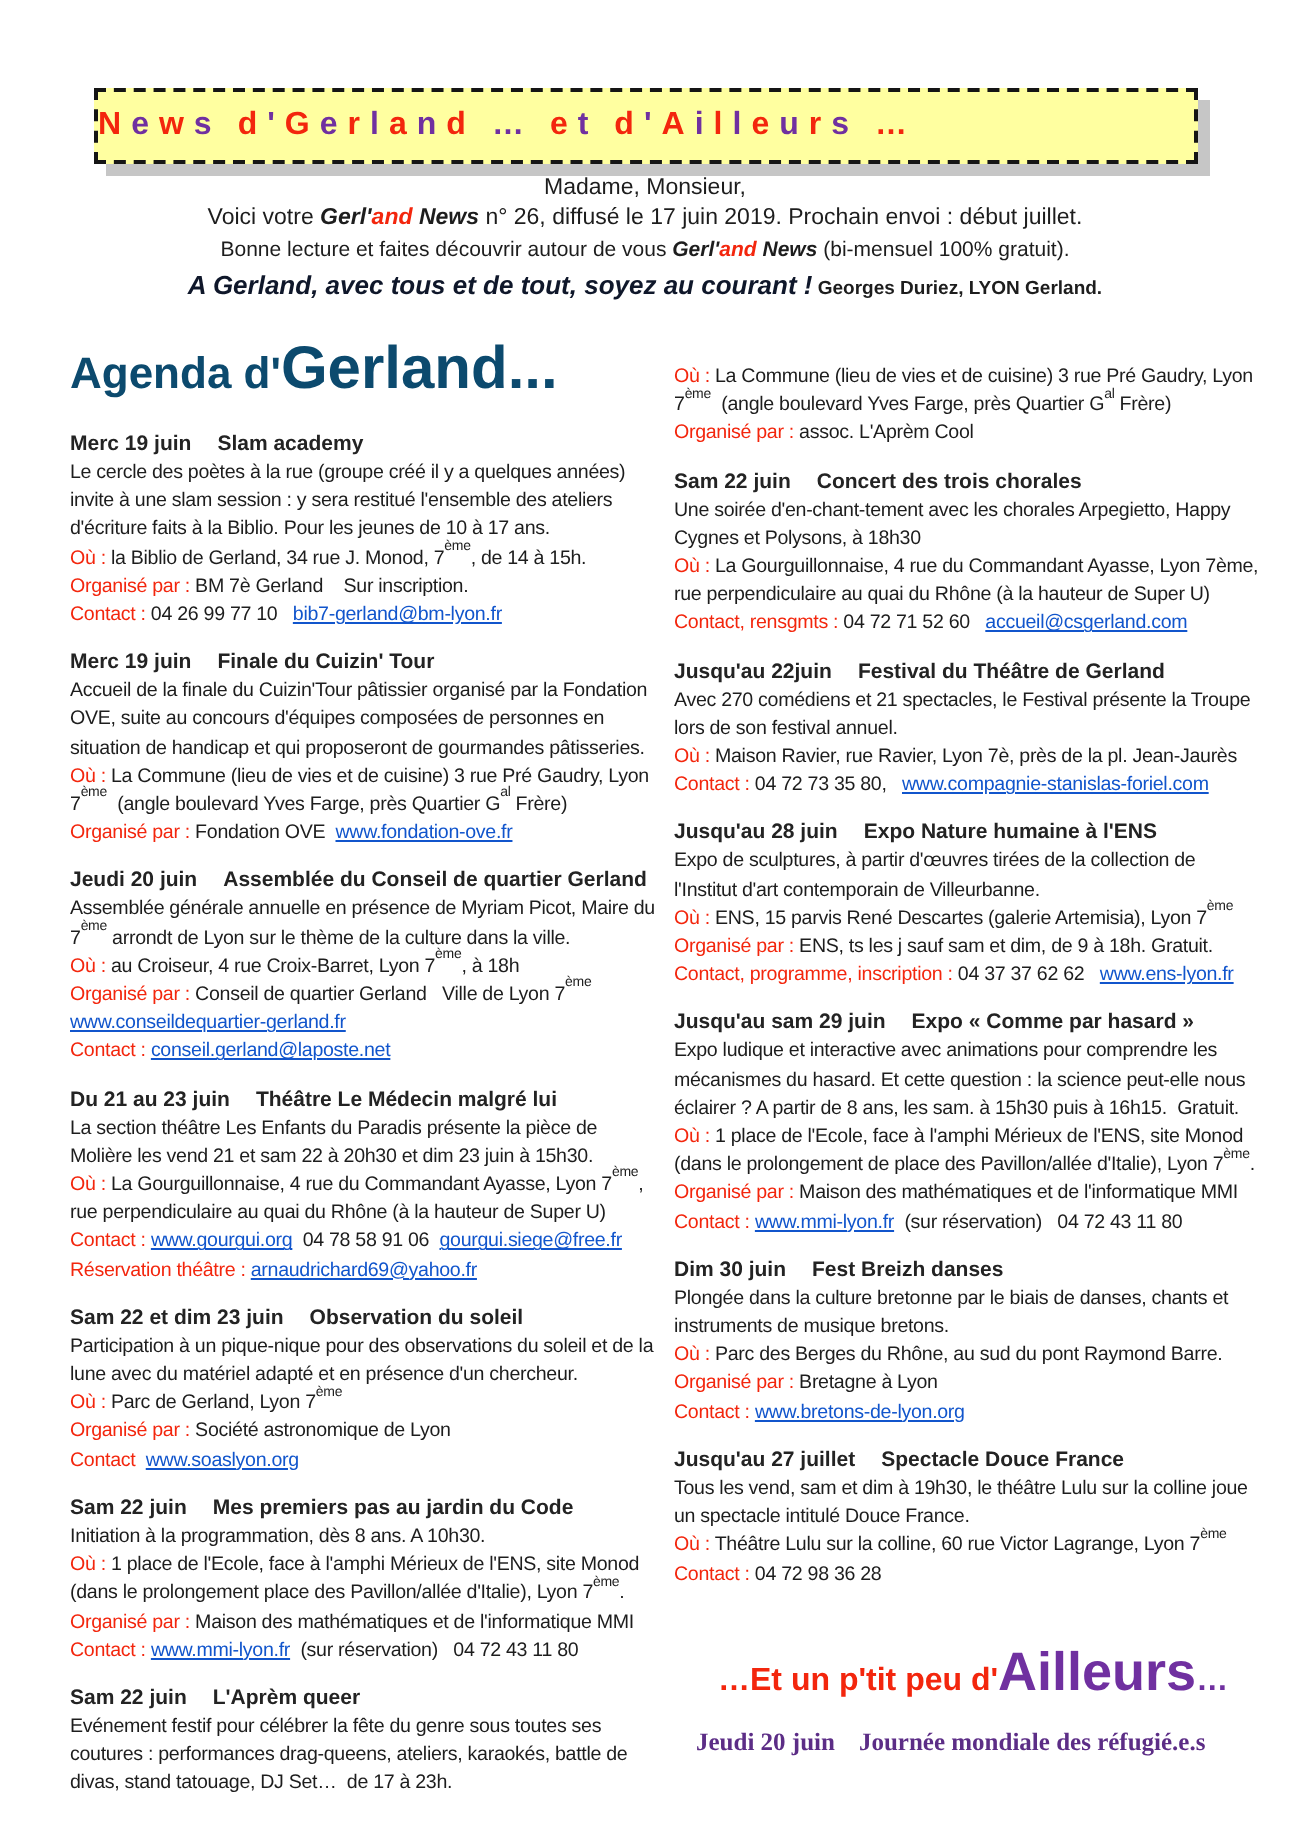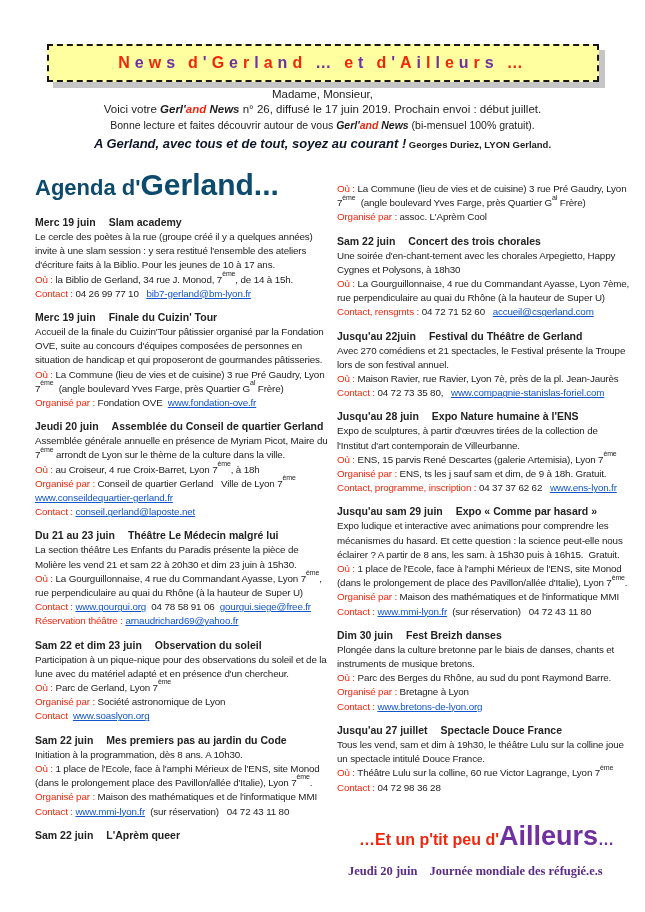--- a/index.html
+++ b/index.html
@@ -2,21 +2,21 @@
 <html><head>
 <meta charset="utf-8">
 <style>
   html,body{margin:0;padding:0;background:#fff;}
   .page{position:relative;width:645px;height:912px;background:#ffffff;overflow:hidden;
         font-family:"Liberation Sans",sans-serif;color:#1d1d1d;}
 
   
   .banner{position:absolute;left:47px;top:44px;width:548px;height:34px;
           background:#ffffa0;border:2px dashed #151515;box-shadow:6px 6px 0 #c6c6c6;
-          display:flex;align-items:center;justify-content:center;}
+          display:flex;align-items:center;justify-content:flex-start;}
   #banner-title{font-weight:bold;font-size:16px;letter-spacing:5px;white-space:nowrap;}
   .rd{color:#f3260d;} .pu{color:#7030a0;} .sp{display:inline-block;width:8px;}
 
   
   .intro{position:absolute;top:88px;left:0;right:0;text-align:center;}
   .i1{font-size:11.5px;}
   .i2{font-size:11.5px;margin-top:3px;}
   .i3{font-size:10.5px;margin-top:4px;}
   .i4{margin-top:3px;}
   .b-i{font-weight:bold;font-style:italic;margin-top:37px;}
@@ -67,20 +67,21 @@
     <div class="i4"><span class="slogan">A Gerland, avec tous et de tout, soyez au courant !</span><span class="author"> Georges Duriez, LYON Gerland.</span></div>
   </div>
 
   <div class="col" id="colL">
     <div class="ag-title"><span class="ag-small">Agenda d'</span><span class="ag-big">Gerland...</span></div>
     <div id="colL-events">
         <div class="ev">
           <div class="ev-head"><span class="ev-date">Merc 19 juin</span><span class="ev-title">Slam academy</span></div>
           <div class="ev-body">Le cercle des poètes à la rue (groupe créé il y a quelques années) invite à une slam session : y sera restitué l'ensemble des ateliers d'écriture faits à la Biblio. Pour les jeunes de 10 à 17 ans.</div>
           <div class="line"><span class="lbl">Où :</span><span class="pl"> la Biblio de Gerland, 34 rue J. Monod, 7<sup>ème</sup>, de 14 à 15h.</span></div>
+          <div class="line"><span class="lbl">Organisé par :</span><span class="pl"> BM 7è Gerland    Sur inscription.</span></div>
           <div class="line"><span class="lbl">Contact :</span><span class="pl"> 04 26 99 77 10   </span><a class="lnk" href="#">bib7-gerland@bm-lyon.fr</a></div>
         </div>
         <div class="ev">
           <div class="ev-head"><span class="ev-date">Merc 19 juin</span><span class="ev-title">Finale du Cuizin' Tour</span></div>
           <div class="ev-body">Accueil de la finale du Cuizin'Tour pâtissier organisé par la Fondation OVE, suite au concours d'équipes composées de personnes en situation de handicap et qui proposeront de gourmandes pâtisseries.</div>
           <div class="line"><span class="lbl">Où :</span><span class="pl"> La Commune (lieu de vies et de cuisine) 3 rue Pré Gaudry, Lyon 7<sup>ème</sup>  (angle boulevard Yves Farge, près Quartier G<sup>al</sup> Frère)</span></div>
           <div class="line"><span class="lbl">Organisé par :</span><span class="pl"> Fondation OVE  </span><a class="lnk" href="#">www.fondation-ove.fr</a></div>
         </div>
         <div class="ev">
           <div class="ev-head"><span class="ev-date">Jeudi 20 juin</span><span class="ev-title">Assemblée du Conseil de quartier Gerland</span></div>
@@ -106,20 +107,21 @@
         </div>
         <div class="ev">
           <div class="ev-head"><span class="ev-date">Sam 22 juin</span><span class="ev-title">Mes premiers pas au jardin du Code</span></div>
           <div class="ev-body">Initiation à la programmation, dès 8 ans. A 10h30.</div>
           <div class="line"><span class="lbl">Où :</span><span class="pl"> 1 place de l'Ecole, face à l'amphi Mérieux de l'ENS, site Monod (dans le prolongement place des Pavillon/allée d'Italie), Lyon 7<sup>ème</sup>.</span></div>
           <div class="line"><span class="lbl">Organisé par :</span><span class="pl"> Maison des mathématiques et de l'informatique MMI</span></div>
           <div class="line"><span class="lbl">Contact :</span><span class="pl"> </span><a class="lnk" href="#">www.mmi-lyon.fr</a><span class="pl">  (sur réservation)   04 72 43 11 80</span></div>
         </div>
         <div class="ev">
           <div class="ev-head"><span class="ev-date">Sam 22 juin</span><span class="ev-title">L'Aprèm queer</span></div>
+          <div class="ev-body">Evénement festif pour célébrer la fête du genre sous toutes ses coutures : performances drag-queens, ateliers, karaokés, battle de divas, stand tatouage, DJ Set…  de 17 à 23h.</div>
         </div>
       </div>
   </div>
 
   <div class="col" id="colR">
     <div id="colR-events">
         <div class="ev">
           <div class="line"><span class="lbl">Où :</span><span class="pl"> La Commune (lieu de vies et de cuisine) 3 rue Pré Gaudry, Lyon 7<sup>ème</sup>  (angle boulevard Yves Farge, près Quartier G<sup>al</sup> Frère)</span></div>
           <div class="line"><span class="lbl">Organisé par :</span><span class="pl"> assoc. L'Aprèm Cool</span></div>
         </div>

